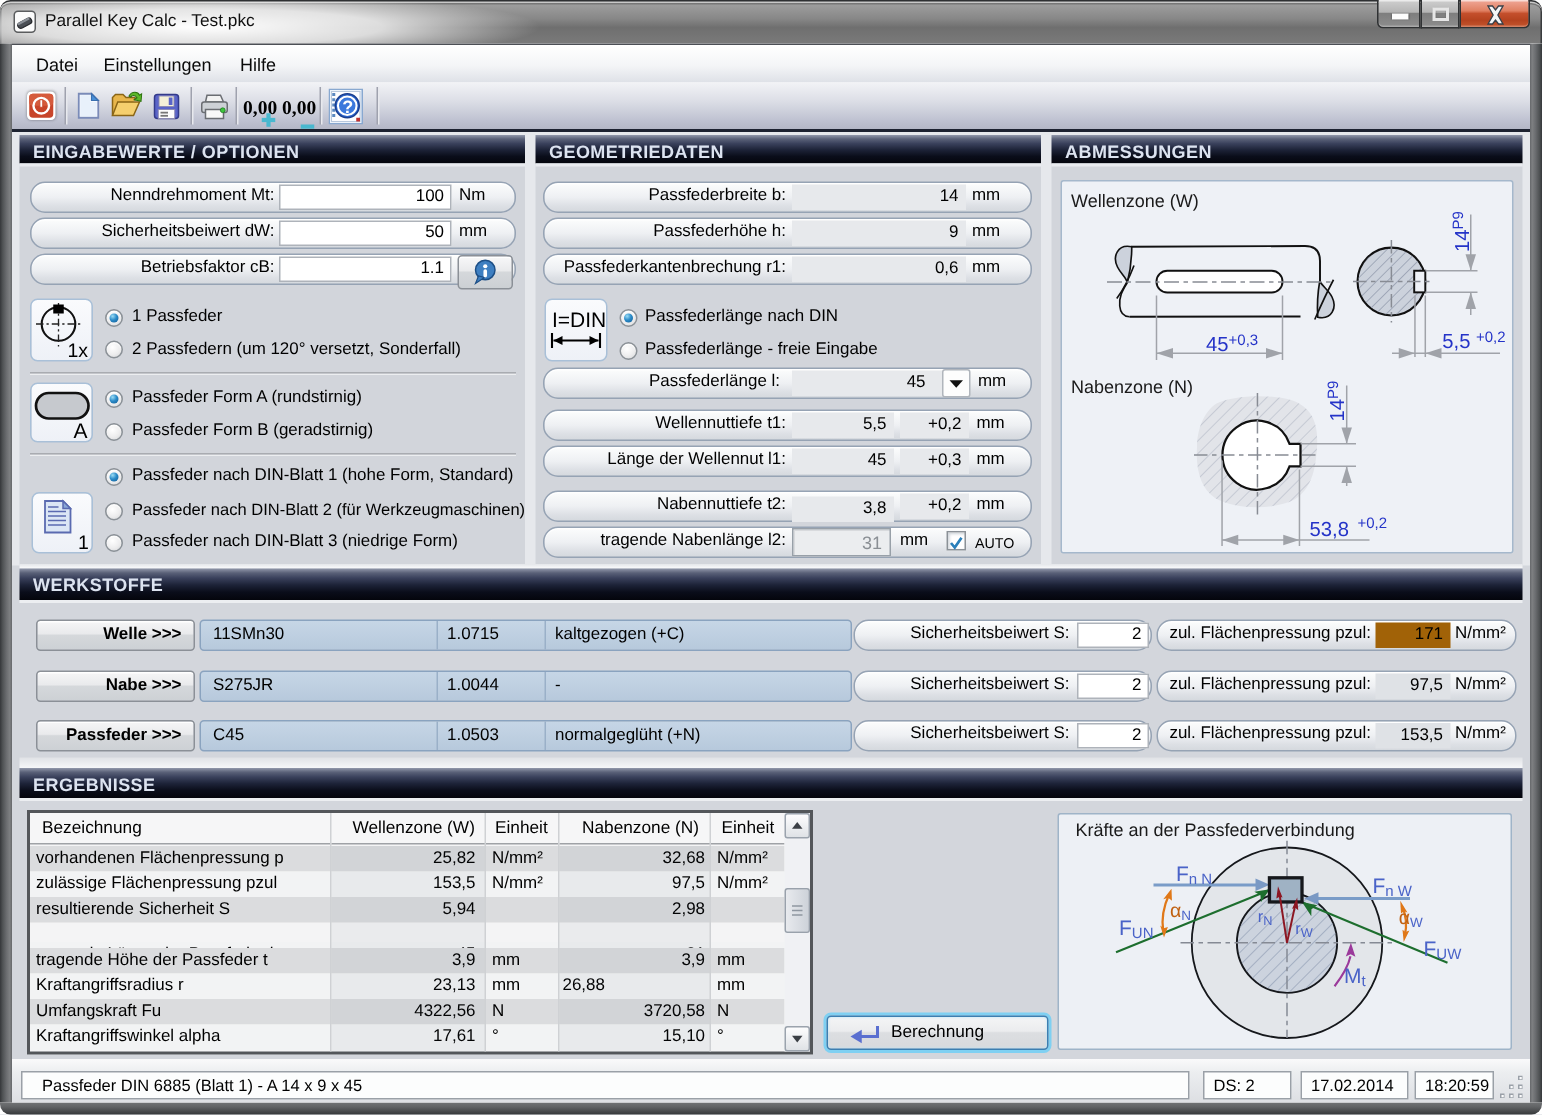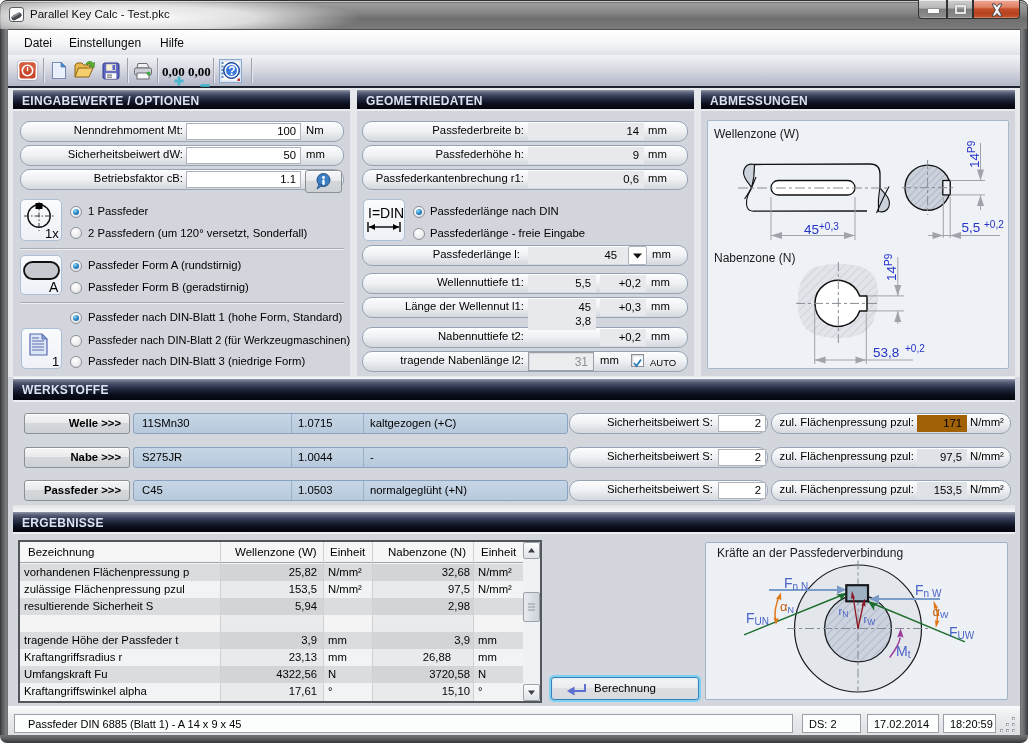--- a/index.html
+++ b/index.html
@@ -308,21 +308,21 @@
   <div class="gfield" style="left:600px; top:275px; width:46px; height:17px;">+0,2</div>
   <div class="unit" style="left:651px; top:276px;">mm</div>
   <div class="row" style="left:362px; top:297px; width:326px;"></div>
   <div class="rlabel" style="left:362px; top:300px; width:162px;">Länge der Wellennut l1:</div>
   <div class="gfield" style="left:528px; top:299px; width:68px; height:17px;">45</div>
   <div class="gfield" style="left:600px; top:299px; width:46px; height:17px;">+0,3</div>
   <div class="unit" style="left:651px; top:300px;">mm</div>
 
   <div class="row" style="left:362px; top:327px; width:326px;"></div>
   <div class="rlabel" style="left:362px; top:330px; width:162px;">Nabennuttiefe t2:</div>
-  <div class="gfield" style="left:528px; top:313px; width:68px; height:17px;">3,8</div>
+  <div class="gfield" style="left:528px; top:331px; width:68px; height:17px;">3,8</div>
   <div class="gfield" style="left:600px; top:329px; width:46px; height:17px;">+0,2</div>
   <div class="unit" style="left:651px; top:330px;">mm</div>
   <div class="row" style="left:362px; top:351px; width:326px;"></div>
   <div class="rlabel" style="left:362px; top:354px; width:162px;">tragende Nabenlänge l2:</div>
   <div class="abs" style="left:528px; top:352px; width:66px; height:19px; background:#ebedef; border:1px solid #98a0a8; box-shadow:inset 1px 1px 0 #d8dadd; font-size:12px; color:#8a8f94; text-align:right; padding:2px 5px 0 0;">31</div>
   <div class="unit" style="left:600px; top:354px;">mm</div>
   <div class="abs" style="left:631px; top:354px; width:13px; height:13px; background:#fff; border:1px solid #8b9197; box-shadow:inset 1px 1px 2px #cdd2d8;">
     <svg width="11" height="11" viewBox="0 0 11 11">
         <path d="M2 5 L4.5 8 L9 1.5" fill="none" stroke="#2a7fba" stroke-width="1.8"></path>
       </svg>
@@ -435,21 +435,21 @@
         <div class="tc" style="left:4px;">tragende Höhe der Passfeder t</div>
         <div class="tc" style="left:201px; width:96px; text-align:right;">3,9</div>
         <div class="tc" style="left:308px;">mm</div>
         <div class="tc" style="left:353px; width:97px; text-align:right;">3,9</div>
         <div class="tc" style="left:458px;">mm</div>
       </div>
     <div class="tr teven" style="left:0; top:107px;">
         <div class="tc" style="left:4px;">Kraftangriffsradius r</div>
         <div class="tc" style="left:201px; width:96px; text-align:right;">23,13</div>
         <div class="tc" style="left:308px;">mm</div>
-        <div class="tc" style="left:334px; width:97px; text-align:right;">26,88</div>
+        <div class="tc" style="left:355px; width:97px; text-align:left;">26,88</div>
         <div class="tc" style="left:458px;">mm</div>
       </div>
     <div class="tr todd" style="left:0; top:124px;">
         <div class="tc" style="left:4px;">Umfangskraft Fu</div>
         <div class="tc" style="left:201px; width:96px; text-align:right;">4322,56</div>
         <div class="tc" style="left:308px;">N</div>
         <div class="tc" style="left:353px; width:97px; text-align:right;">3720,58</div>
         <div class="tc" style="left:458px;">N</div>
       </div>
     <div class="tr teven" style="left:0; top:141px;">

